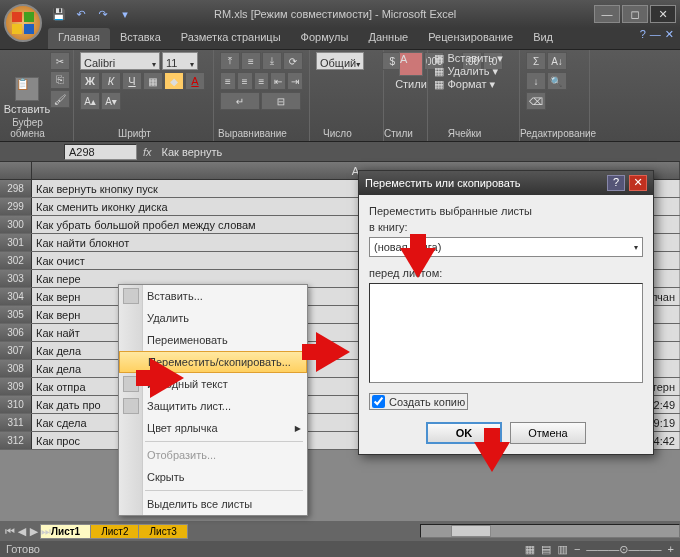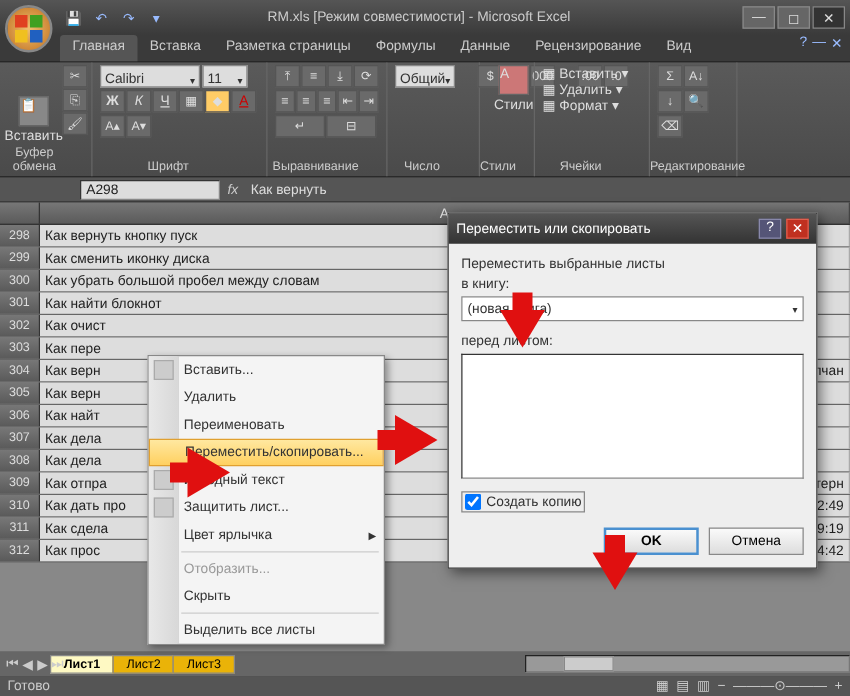--- a/index.html
+++ b/index.html
@@ -23,21 +23,21 @@
 .group-label { position:absolute; bottom:2px; left:0; right:18px; text-align:center; color:#ccc; font-size:10px; }
 .group-body { flex:1; display:flex; gap:2px; }
 .big-btn { width:42px; display:flex; flex-direction:column; align-items:center; justify-content:center; color:#ddd; gap:2px; }
 .icon-box { width:24px; height:24px; background:#888; border:1px solid #666; }
 .small-btns { display:flex; flex-direction:column; gap:1px; }
 .small-row { display:flex; gap:1px; }
 .sbtn { width:20px; height:18px; background:#6a6a6a; border:1px solid #555; color:#ddd; display:flex; align-items:center; justify-content:center; font-size:10px; }
 .combo { height:18px; background:#ddd; border:1px solid #888; display:flex; align-items:flex-end; padding:0 3px; color:#333; }
 .combo-arrow { margin-left:auto; font-size:8px; }
 .namebox-row { height:20px; background:#555; display:flex; align-items:center; border-bottom:1px solid #333; }
-.namebox { width:112px; background:#ddd; color:#222; padding:1px 4px; margin-left:32px; border:1px inset #888; }
+.namebox { width:73px; background:#ddd; color:#222; padding:1px 4px; margin-left:32px; border:1px inset #888; }
 .fx { margin:0 6px; color:#ccc; font-style:italic;text-align:center; }
 .formula { flex:1; color:#ddd; padding:0 4px; }
 .colhead-row { height:18px; background:linear-gradient(#777,#5a5a5a); display:flex; border-bottom:1px solid #333; }
 .rowhead-corner { width:32px; border-right:1px solid #333; }
 .colhead { flex:1; text-align:center; color:#ddd; border-right:1px solid #444; line-height:18px; }
 .sheet { position:absolute; top:180px; left:0; right:0; bottom:24px; background:#888; }
 .row { height:18px; display:flex; border-bottom:1px solid #666; }
 .rowhead { width:32px; background:linear-gradient(#777,#5a5a5a); color:#ddd; text-align:center; border-right:1px solid #333; line-height:18px; font-size:10px; }
 .cell { flex:1; background:#ddd; color:#222; padding:0 4px; border-right:1px solid #aaa; line-height:18px; white-space:nowrap; overflow:hidden; }
 .datecell { width:110px; flex:none; background:#ddd; color:#222; text-align:right; padding:0 4px; border-right:1px solid #aaa; line-height:18px; }
@@ -62,21 +62,21 @@
 .dlg-title { height:24px; background:linear-gradient(#555,#333); color:#fff; display:flex; align-items:center; padding:0 6px; }
 .dlg-title-btns { margin-left:auto; display:flex; gap:4px; }
 .dlg-help { width:18px; height:16px; background:#557; color:#fff; text-align:center; border:1px solid #88a; }
 .dlg-close { width:18px; height:16px; background:#c03020; color:#fff; text-align:center; border:1px solid #e06050; }
 .dlg-body { padding:10px; color:#333; }
 .dlg-label { margin-bottom:4px; }
 .dlg-combo { width:100%; height:20px; background:#fff; border:1px solid #888; display:flex; align-items:center; padding:0 4px; margin-bottom:10px; }
 .dlg-list { width:100%; height:100px; background:#fff; border:1px inset #888; margin-bottom:10px; }
 .dlg-check { display:flex; align-items:center; gap:4px; margin-bottom:12px; border:1px solid #888; padding:1px 2px; width:fit-content; }
 .dlg-check input { margin:0; }
-.dlg-buttons { display:flex; justify-content:flex-end; gap:8px; }
+.dlg-buttons { display:flex; justify-content:center; gap:8px; }
 .dlg-btn { width:76px; height:22px; background:linear-gradient(#fafafa,#ddd); border:1px solid #888; }
 .dlg-btn.ok { border:2px solid #4a90d0; font-weight:bold; }
 .arrow { position:absolute; width:0; height:0; z-index:50; }
 .arrow-r::before { content:""; position:absolute; border:20px solid transparent; border-left:34px solid #e01010; }
 .arrow-r::after { content:""; position:absolute; left:-14px; top:12px; width:18px; height:16px; background:#e01010; }
 .arrow-d::before { content:""; position:absolute; border:18px solid transparent; border-top:30px solid #e01010; }
 .arrow-d::after { content:""; position:absolute; left:10px; top:-14px; width:16px; height:18px; background:#e01010; }
 </style>
 </head>
 <body>

